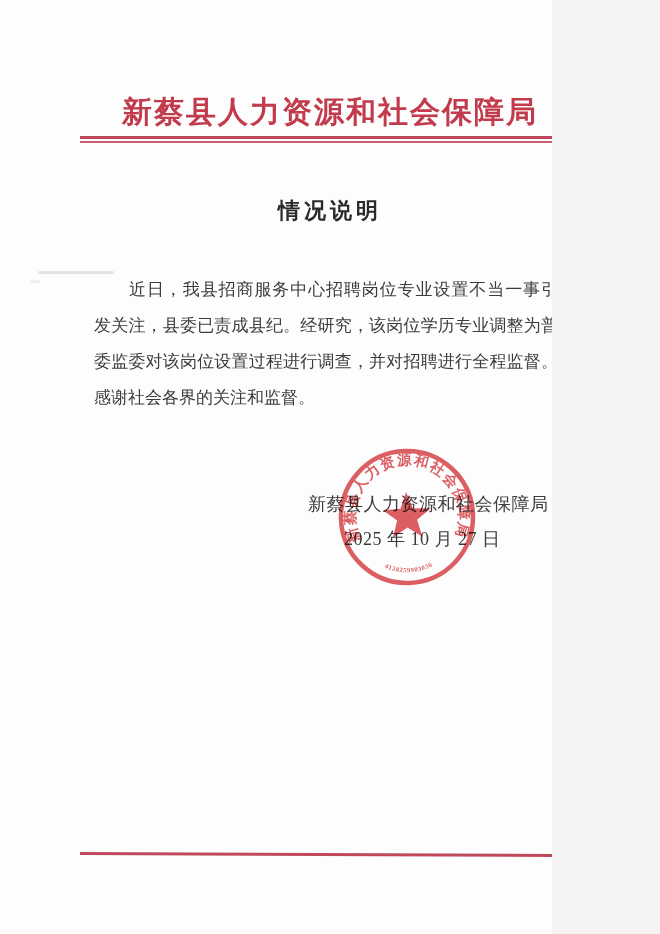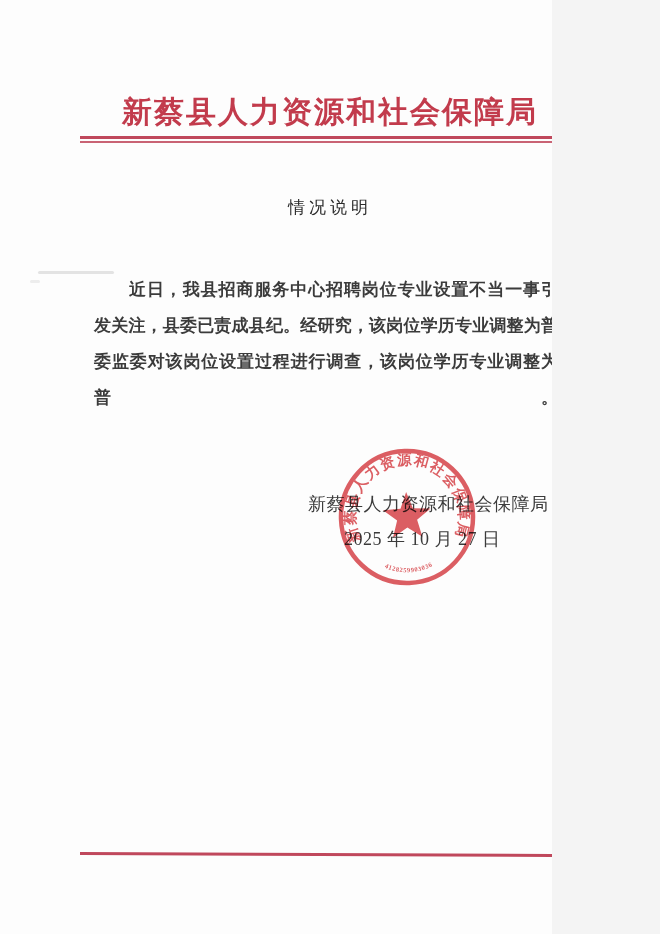--- a/index.html
+++ b/index.html
@@ -24,32 +24,32 @@
   }
   .rule-double{
     position:absolute;top:136px;left:80px;width:486px;
   }
   .rule-a{height:2.5px;background:var(--rule,#c0485c);}
   .rule-b{height:1.5px;background:var(--rule,#c0485c);margin-top:2.5px;opacity:.85;}
   
   .doc-title{
     position:absolute;top:196px;left:0;width:660px;margin:0;
     text-align:center;
-    font-size:17px;font-weight:normal;
+    font-size:22px;font-weight:bold;
     letter-spacing:4px;
     color:#2a2a2a;
   }
   
   .body-block{
     position:absolute;top:272px;left:94px;width:464px;
     font-size:17px;line-height:36px;
     color:var(--ink,#3b3b3b);
   }
   .line{text-align:justify;}
-  .line.just{text-align-last:justify;font-weight:bold;}
+  .line.just{text-align-last:justify;}
   .line.indent{text-indent:35px;}
   
   .sig-org{
     position:absolute;top:492px;left:308px;
     font-size:18px;letter-spacing:0.5px;
     color:var(--ink,#3b3b3b);
   }
   .sig-date{
     position:absolute;top:527px;left:344px;
     font-size:18px;letter-spacing:0.5px;
@@ -90,21 +90,22 @@
   <div class="rule-double">
     <div class="rule-a"></div>
     <div class="rule-b"></div>
   </div>
 
   <h1 class="doc-title">情况说明</h1>
 
   <div class="body-block">
     <div class="line just indent">近日，我县招商服务中心招聘岗位专业设置不当一事引</div>
     <div class="line just">发关注，县委已责成县纪。经研究，该岗位学历专业调整为普</div>
-    <div class="line just">委监委对该岗位设置过程进行调查，该岗位学历专业调整为普。</div>
+    <div class="line just">委监委对该岗位设置过程进行调查，并对招聘进行全程监督。</div>
+    <div class="line">感谢社会各界的关注和监督。</div>
   </div>
 
   <div class="sig-org">新蔡县人力资源和社会保障局</div>
 
   <div class="sig-date">2025 年 10 月 27 日</div>
 
   <svg class="seal" viewBox="-80 -80 160 160">
     <defs>
       <path id="seal-name-arc" d="M -49 17 A 52 52 0 1 1 49 17" fill="none"></path>
       <path id="seal-serial-arc" d="M -42 36 A 55.3 55.3 0 0 0 42 36" fill="none"></path>

